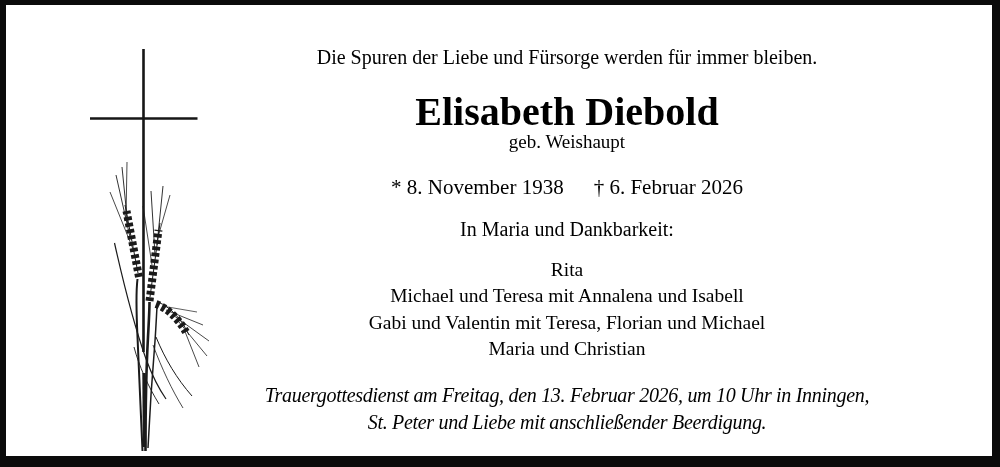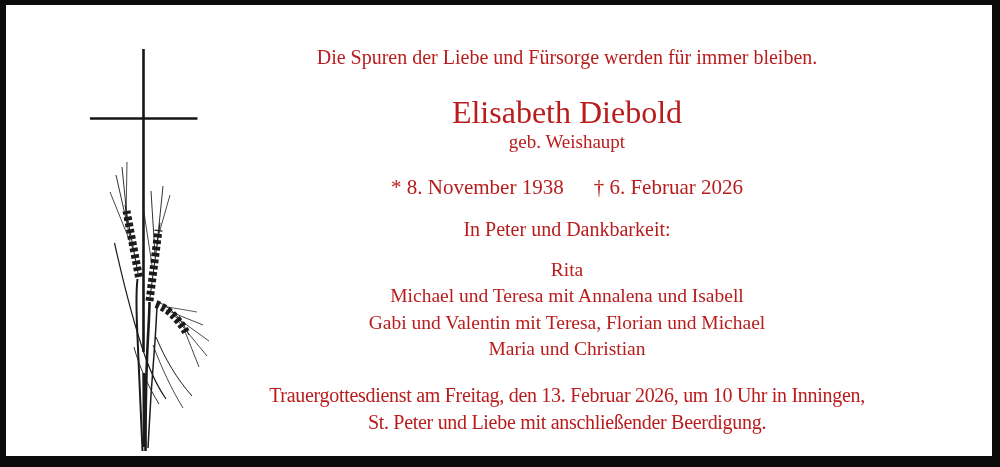--- a/index.html
+++ b/index.html
@@ -21,31 +21,31 @@
   }
   .illustration {
     position: absolute;
     left: 0; top: 0;
   }
   .content {
     position: absolute;
     left: 130px; top: 0;
     width: 862px; height: 100%;
     text-align: center;
-    color: #b91c1c;
+    color: #000000;
   }
   .content > div, .content > h1 { position: absolute; left: 0; right: 0; margin: 0; }
   .epigraph {
     top: 40px;
     font-size: 20px; line-height: 24px;
   }
   .name {
     top: 84px;
-    font-size: 32px; line-height: 46px;
-    font-weight: normal;
+    font-size: 40px; line-height: 46px;
+    font-weight: bold;
   }
   .maiden {
     top: 126px;
     font-size: 19px; line-height: 22px;
   }
   .dates {
     top: 171px;
     font-size: 21px; line-height: 22px;
     display: flex; justify-content: center; gap: 30px;
   }
@@ -54,20 +54,21 @@
     font-size: 20px; line-height: 24px;
   }
   .mourners {
     top: 252px;
     font-size: 19.5px; line-height: 26.4px;
   }
   .service {
     top: 377px;
     font-size: 20px; line-height: 27px;
     letter-spacing: -0.3px;
+    font-style: italic;
   }
 </style>
 </head>
 <body>
 
 <div class="frame">
   <div class="paper">
 
     <svg class="illustration" width="250" height="460" viewBox="0 0 250 460" xmlns="http://www.w3.org/2000/svg">
       <g stroke="#161616">
@@ -106,21 +107,21 @@
     </svg>
 
     <div class="content">
       <div class="epigraph">Die Spuren der Liebe und Fürsorge werden für immer bleiben.</div>
       <h1 class="name">Elisabeth Diebold</h1>
       <div class="maiden">geb. Weishaupt</div>
       <div class="dates">
         <span>* 8. November 1938</span>
         <span>† 6. Februar 2026</span>
       </div>
-      <div class="intro">In Peter und Dankbarkeit:</div>
+      <div class="intro">In Maria und Dankbarkeit:</div>
       <div class="mourners">
         <div>Rita</div>
         <div>Michael und Teresa mit Annalena und Isabell</div>
         <div>Gabi und Valentin mit Teresa, Florian und Michael</div>
         <div>Maria und Christian</div>
       </div>
       <div class="service">
         <div>Trauergottesdienst am Freitag, den 13. Februar 2026, um 10 Uhr in Inningen,</div>
         <div>St. Peter und Liebe mit anschließender Beerdigung.</div>
       </div>

